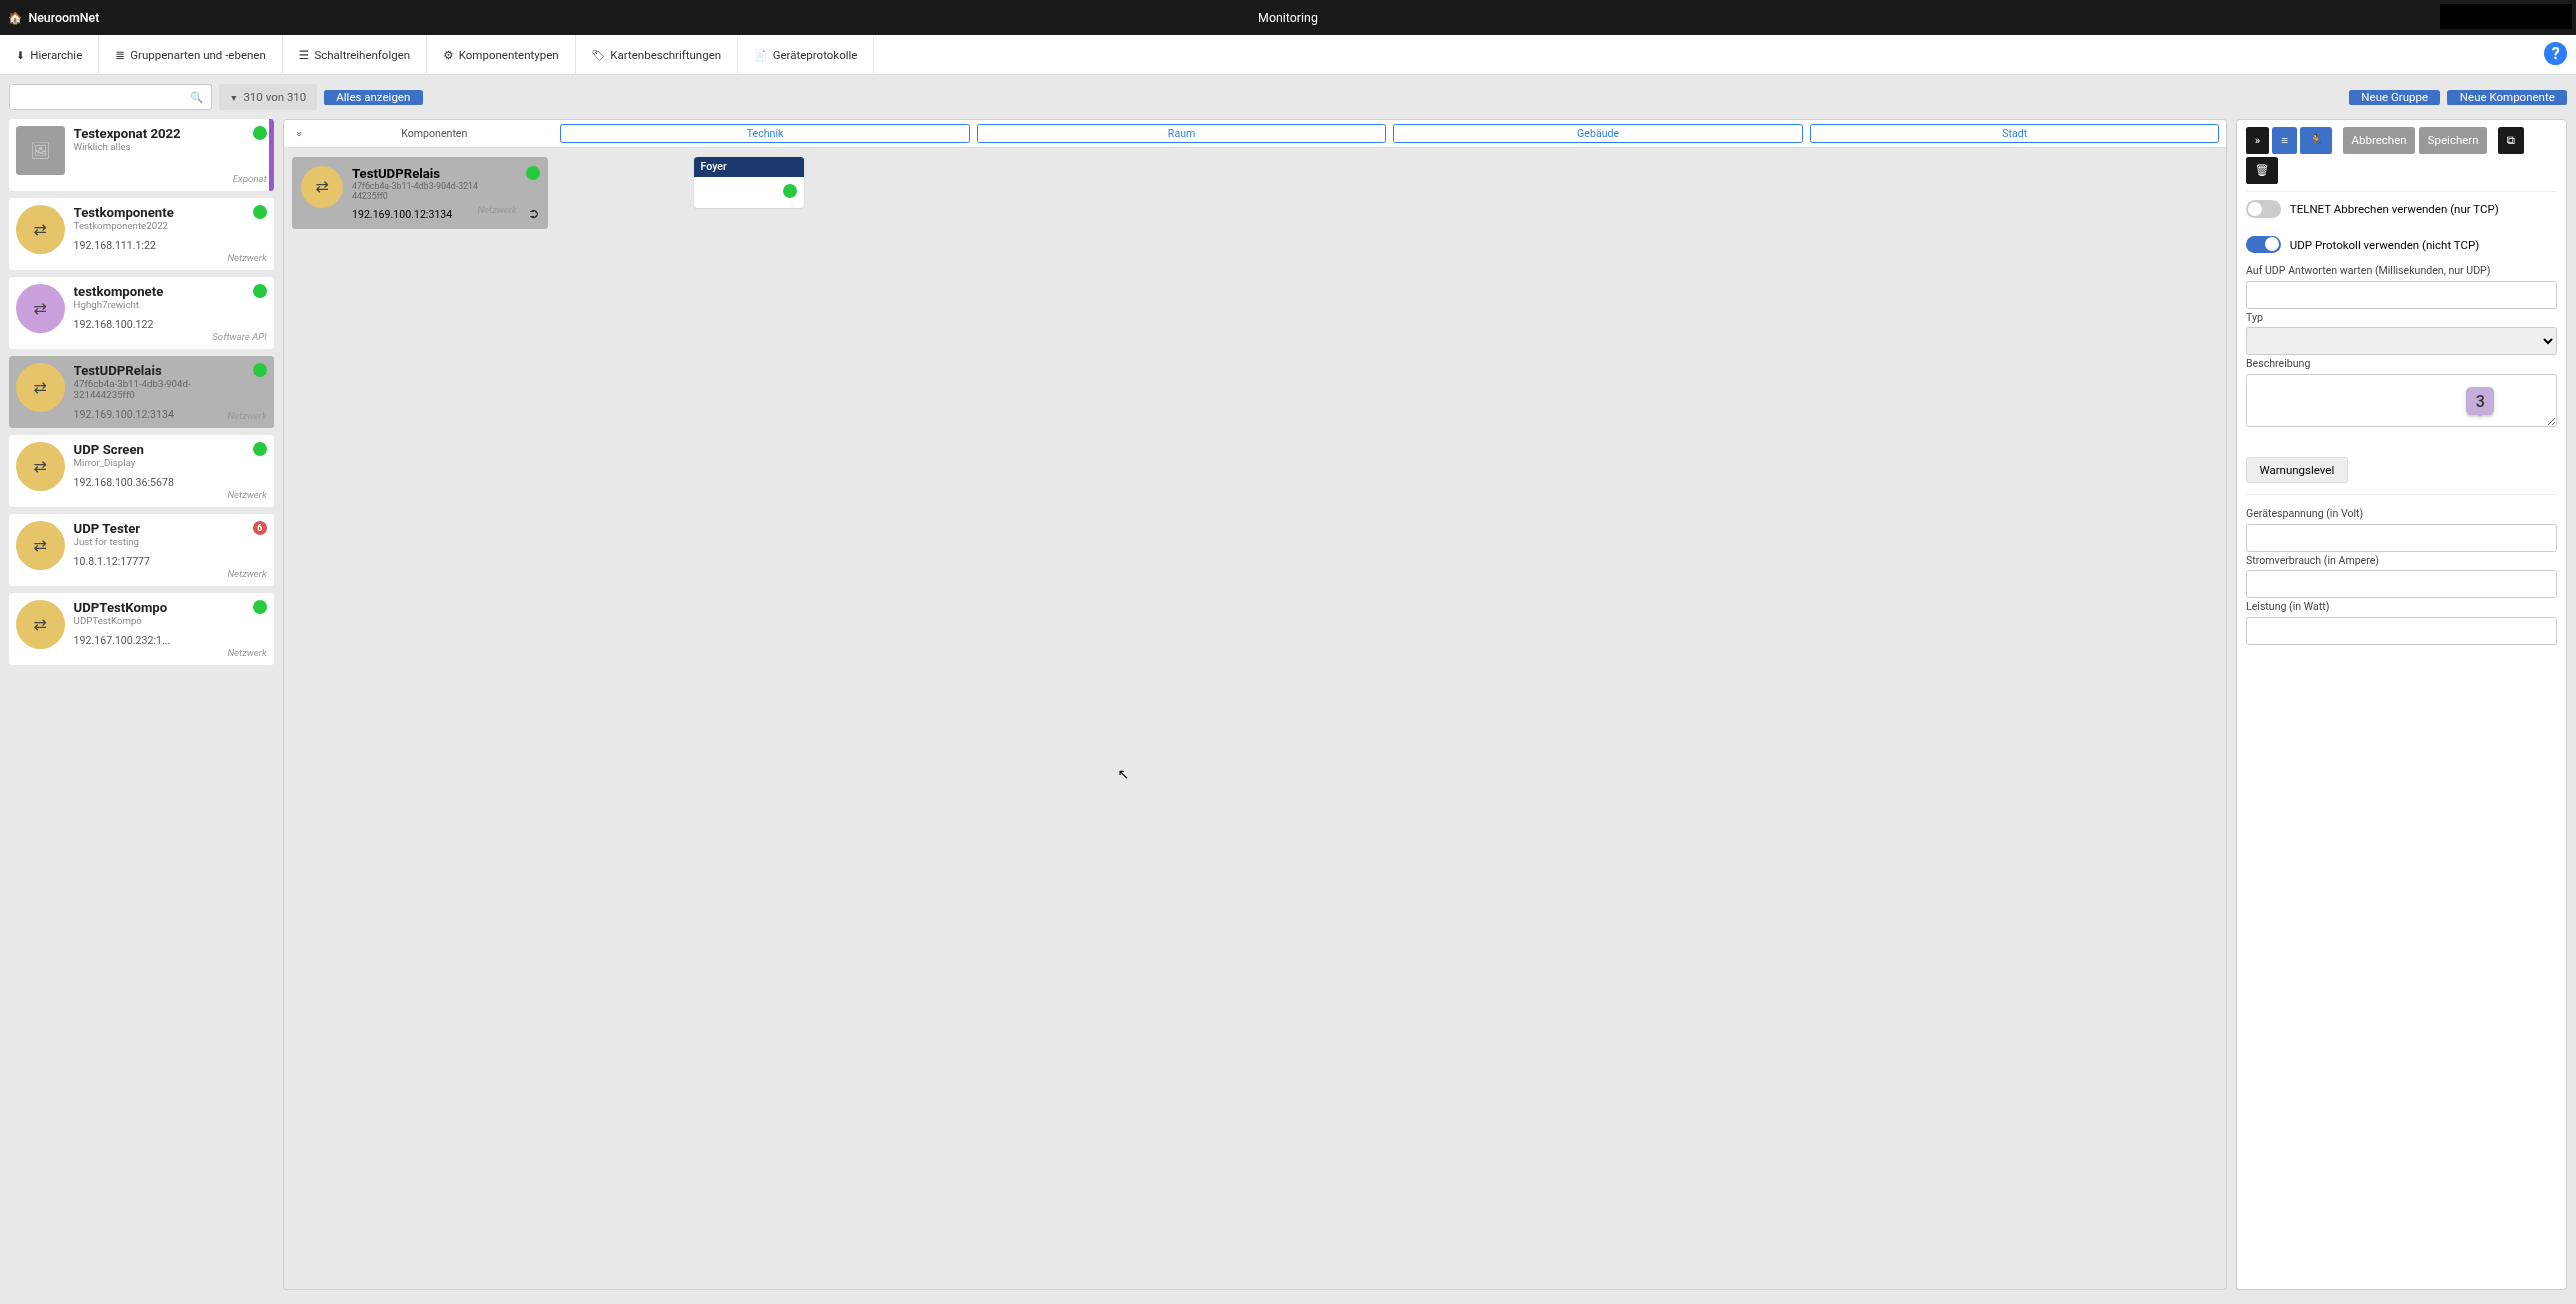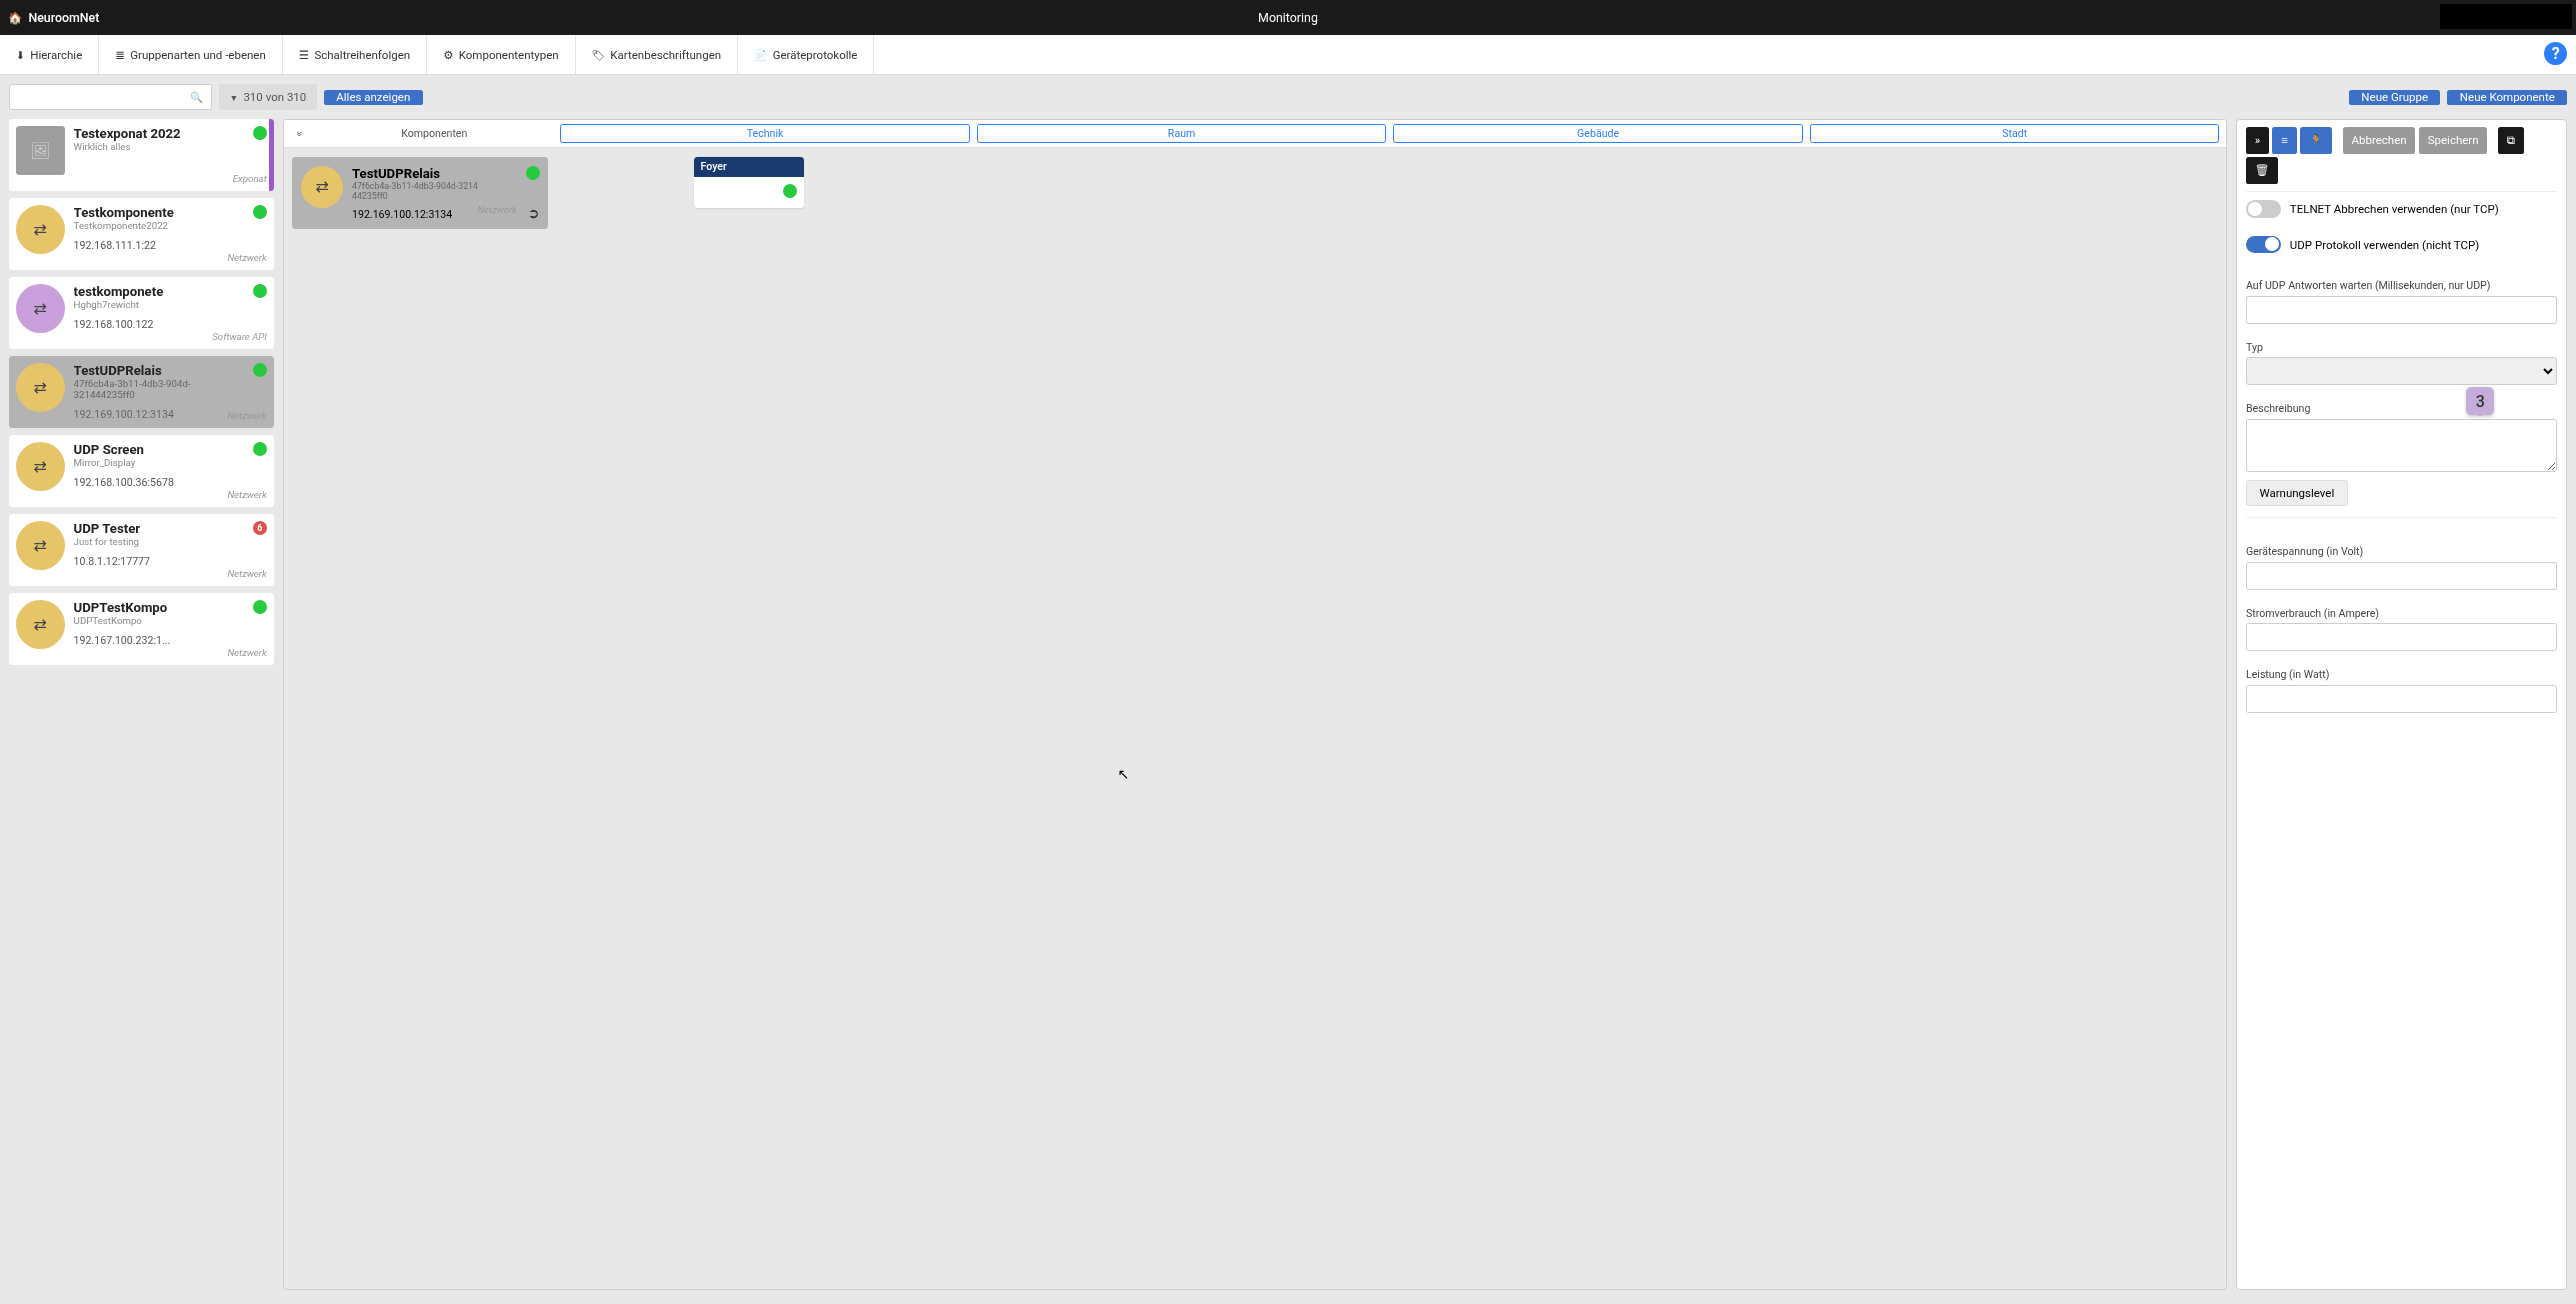--- a/index.html
+++ b/index.html
@@ -74,28 +74,28 @@
 .pt-dark { background: #1a1a1a; }
 .pt-blue { background: #3c71c7; }
 .pt-gray { background: #999; }
 .toggle-row { display: flex; align-items: center; gap: 8.8px; padding: 8.8px 0; font-size: 11.5px; }
 .toggle { width: 35px; height: 17.7px; border-radius: 8.8px; position: relative; flex-shrink: 0; cursor: pointer; }
 .toggle.off { background: #ccc; }
 .toggle.on { background: #3c71c7; }
 .toggle::after { content: ""; position: absolute; width: 14px; height: 14px; background: #fff; border-radius: 50%; top: 1.8px; }
 .toggle.off::after { left: 1.8px; }
 .toggle.on::after { right: 1.8px; }
-.form-group { margin-top: 17px; }
+.form-group { margin-top: 2px; }
 .form-label { font-size: 10.6px; color: #444; margin-bottom: 3.5px; display: block; }
 .form-control { width: 100%; border: 0.9px solid #ccc; border-radius: 2.6px; height: 28px; padding: 0 7px; font-size: 11.5px; }
 textarea.form-control { height: 53px; padding: 5.3px 7px; resize: both; }
 .select-row { display: flex; gap: 5.3px; align-items: center; }
 .select-row .form-control { flex: 1; }
 .plus-btn { font-size: 19.4px; font-weight: bold; color: #333; cursor: pointer; width: 21px; text-align: center; }
-.tag-btn { display: inline-block; background: #eee; border: 0.9px solid #ddd; padding: 5.3px 12.4px; border-radius: 2.6px; font-size: 11.5px; margin-top: 5px; cursor: pointer; }
+.tag-btn { display: inline-block; background: #eee; border: 0.9px solid #ddd; padding: 5.3px 12.4px; border-radius: 2.6px; font-size: 11.5px; margin-top: 27px; cursor: pointer; }
 .callout { position: absolute; right: 72px; top: 267px; background: #c4aed9; color: #333; width: 28px; height: 28px; border-radius: 5.3px; display: flex; align-items: center; justify-content: center; font-size: 16px; font-weight: 500; box-shadow: 0 1.8px 3.5px rgba(0,0,0,0.2); }
 .callout::after { content: ""; position: absolute; bottom: -7px; left: 8.8px; border: 5.3px solid transparent; border-top-color: #c4aed9; }
 hr.sep { border: none; border-top: 0.9px solid #eee; margin: 10.6px 0; }
 
 
 .i-home::before { content: "🏠"; font-size: 11.5px; }
 .i-sitemap::before { content: "⬇"; font-size: 10.6px; }
 .i-layers::before { content: "≣"; }
 .i-list::before { content: "☰"; }
 .i-cog::before { content: "⚙"; }

